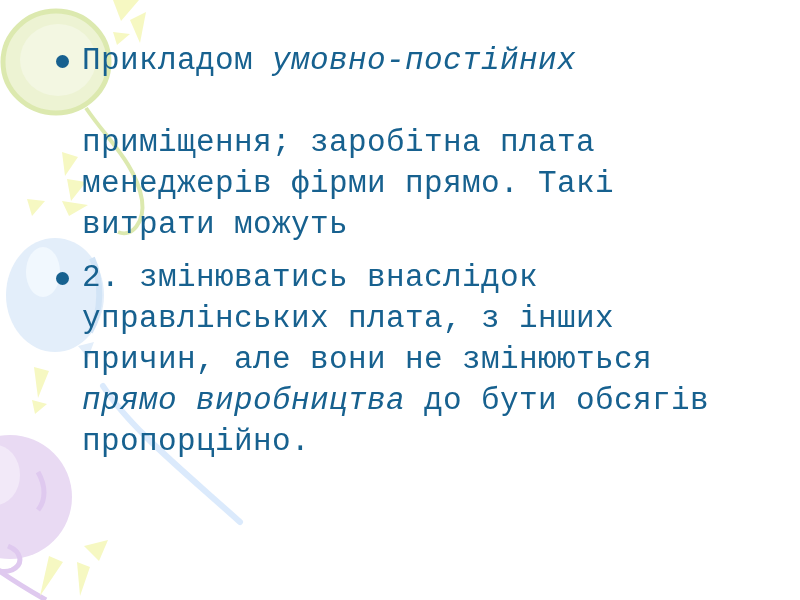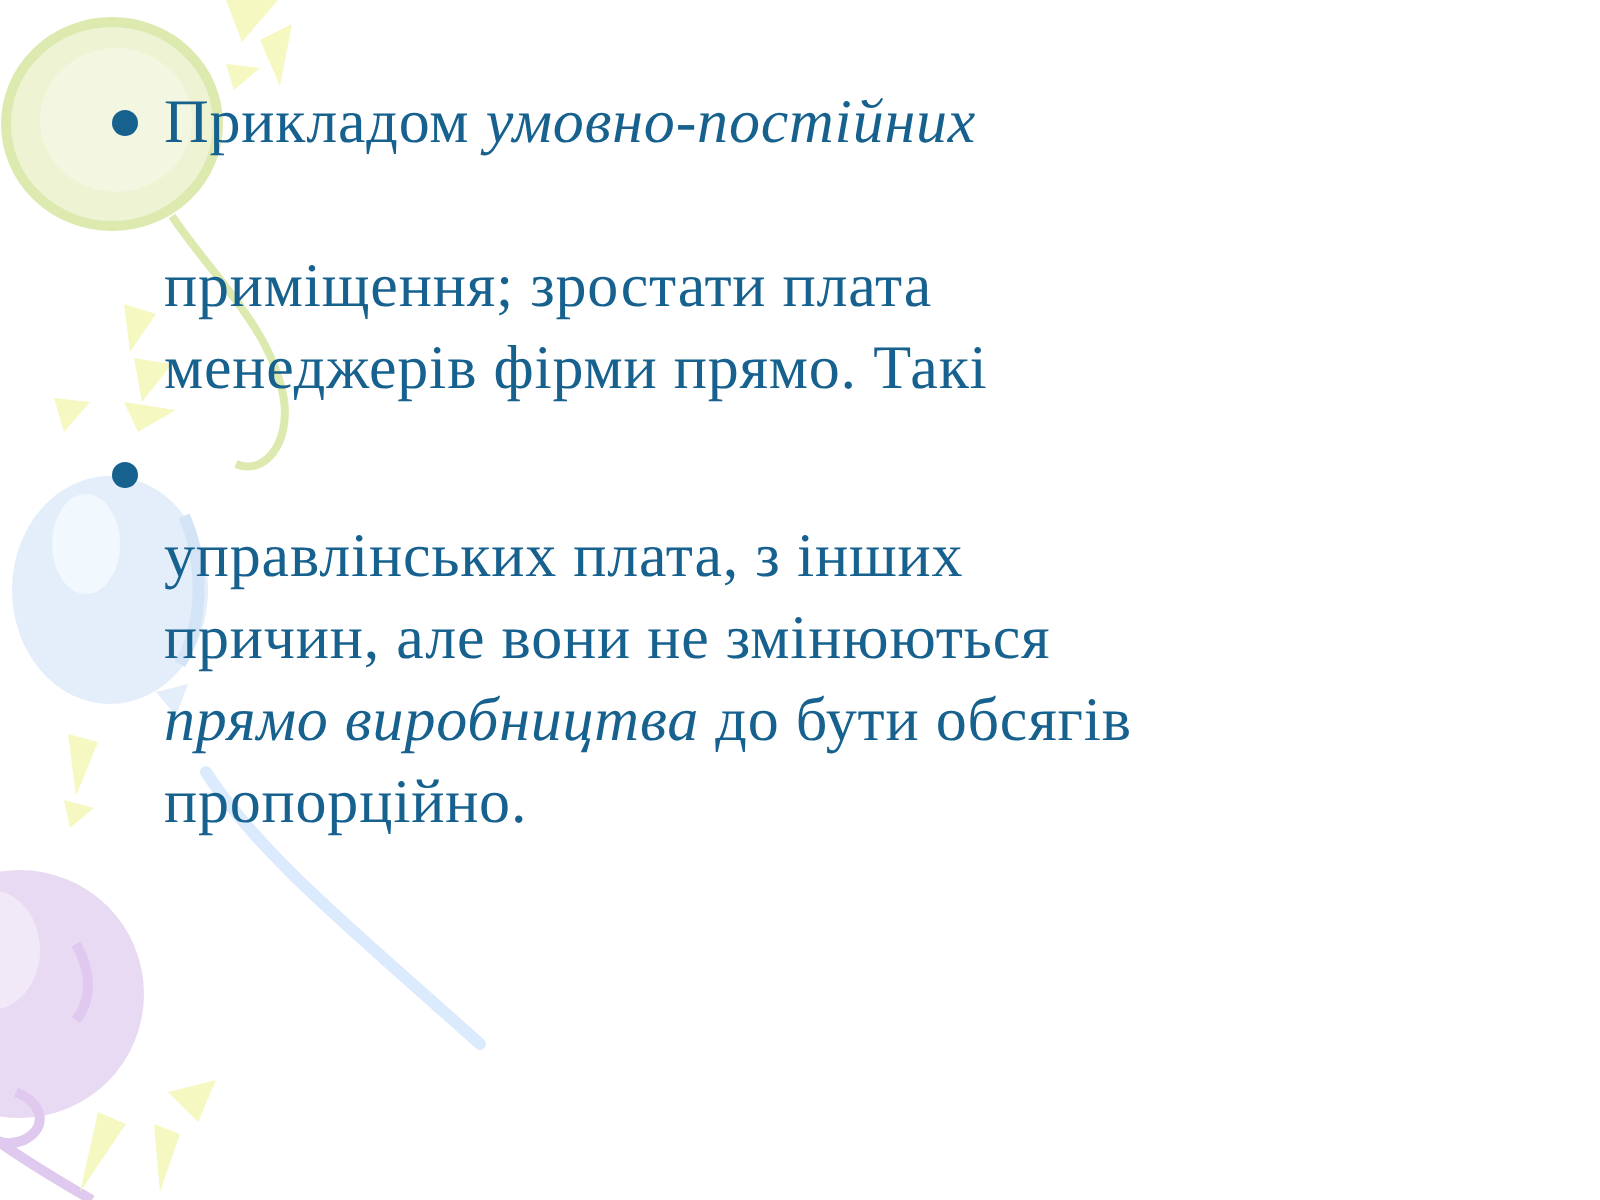--- a/index.html
+++ b/index.html
@@ -2,21 +2,21 @@
 <html><head>
 <meta charset="utf-8">
 <style>
   html, body { margin: 0; padding: 0; }
   .slide {
     position: relative;
     width: 800px;
     height: 600px;
     background: #ffffff;
     overflow: hidden;
-    font-family: Liberation Serif, serif;
+    font-family: Liberation Mono, monospace;
   }
   svg.bg {
     position: absolute;
     left: 0; top: 0;
     width: 800px; height: 600px;
   }
   ul.bullets {
     position: absolute;
     left: 56px;
     top: 40px;
@@ -95,21 +95,21 @@
       <polygon points="49,556 63,562 40,596"></polygon>
       <polygon points="77,562 90,567 80,596"></polygon>
       <polygon points="84,546 108,540 99,561"></polygon>
     </g>
 
   </svg>
 
   <ul class="bullets" style="color: rgb(23, 97, 143);">
       <li>
         <span class="dot"></span>
-        <div class="txt"><span>Прикладом </span><span class="it">умовно-постійних</span><br><br><span>приміщення; зростати плата</span><br><span>менеджерів фірми прямо. Такі</span><br></div>
+        <div class="txt"><span>Прикладом </span><span class="it">умовно-постійних</span><br><br><span>приміщення; заробітна плата</span><br><span>менеджерів фірми прямо. Такі</span><br><span>витрати можуть</span></div>
       </li>
       <li>
         <span class="dot"></span>
-        <div class="txt"><br><span>управлінських плата, з інших</span><br><span>причин, але вони не змінюються</span><br><span class="it">прямо виробництва</span><span> до бути обсягів</span><br><span>пропорційно.</span></div>
+        <div class="txt"><span>2. змінюватись внаслідок</span><br><span>управлінських плата, з інших</span><br><span>причин, але вони не змінюються</span><br><span class="it">прямо виробництва</span><span> до бути обсягів</span><br><span>пропорційно.</span></div>
       </li>
     </ul>
 
 </div>
 
 </body></html>

